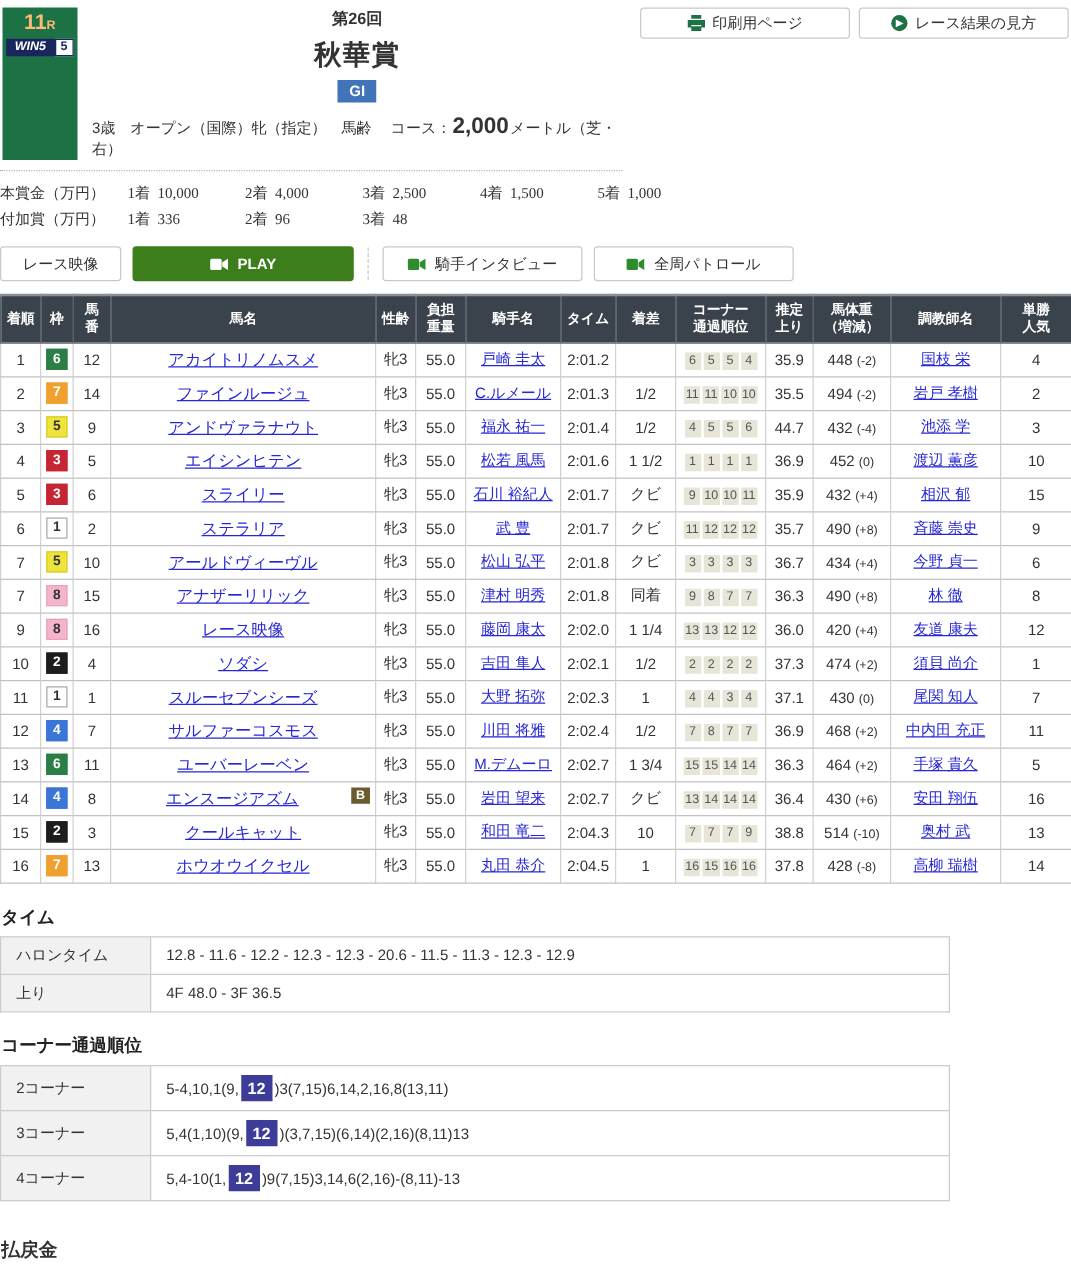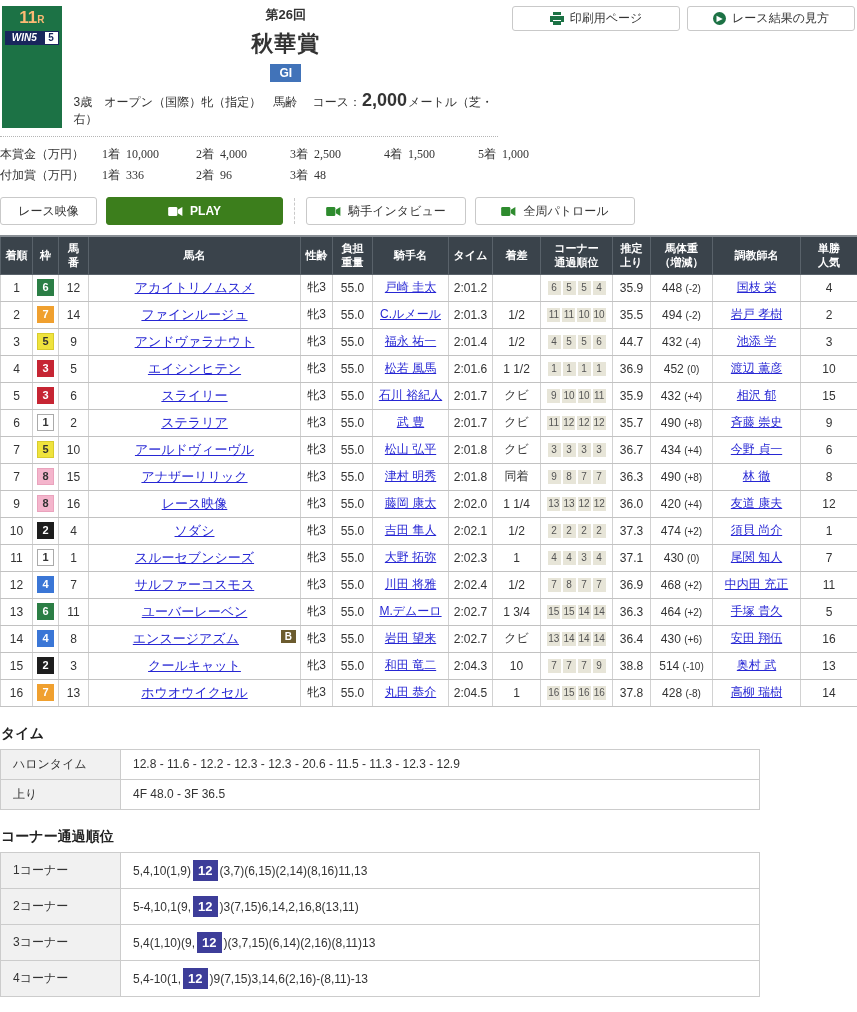--- a/index.html
+++ b/index.html
@@ -498,24 +498,20 @@
           <td class="k">上り</td>
           <td>4F 48.0 - 3F 36.5</td>
         </tr>
       </tbody>
     </table>
 
   <div class="sec">コーナー通過順位</div>
   <table class="kv corner">
       <tbody>
         <tr>
-          <td class="k">1コーナー</td>
-          <td><span>5,4,10(1,9)</span><span class="hl12">12</span><span>(3,7)(6,15)(2,14)(8,16)11,13</span></td>
-        </tr>
-        <tr>
           <td class="k">2コーナー</td>
           <td><span>5-4,10,1(9,</span><span class="hl12">12</span><span>)3(7,15)6,14,2,16,8(13,11)</span></td>
         </tr>
         <tr>
           <td class="k">3コーナー</td>
           <td><span>5,4(1,10)(9,</span><span class="hl12">12</span><span>)(3,7,15)(6,14)(2,16)(8,11)13</span></td>
         </tr>
         <tr>
           <td class="k">4コーナー</td>
           <td><span>5,4-10(1,</span><span class="hl12">12</span><span>)9(7,15)3,14,6(2,16)-(8,11)-13</span></td>

